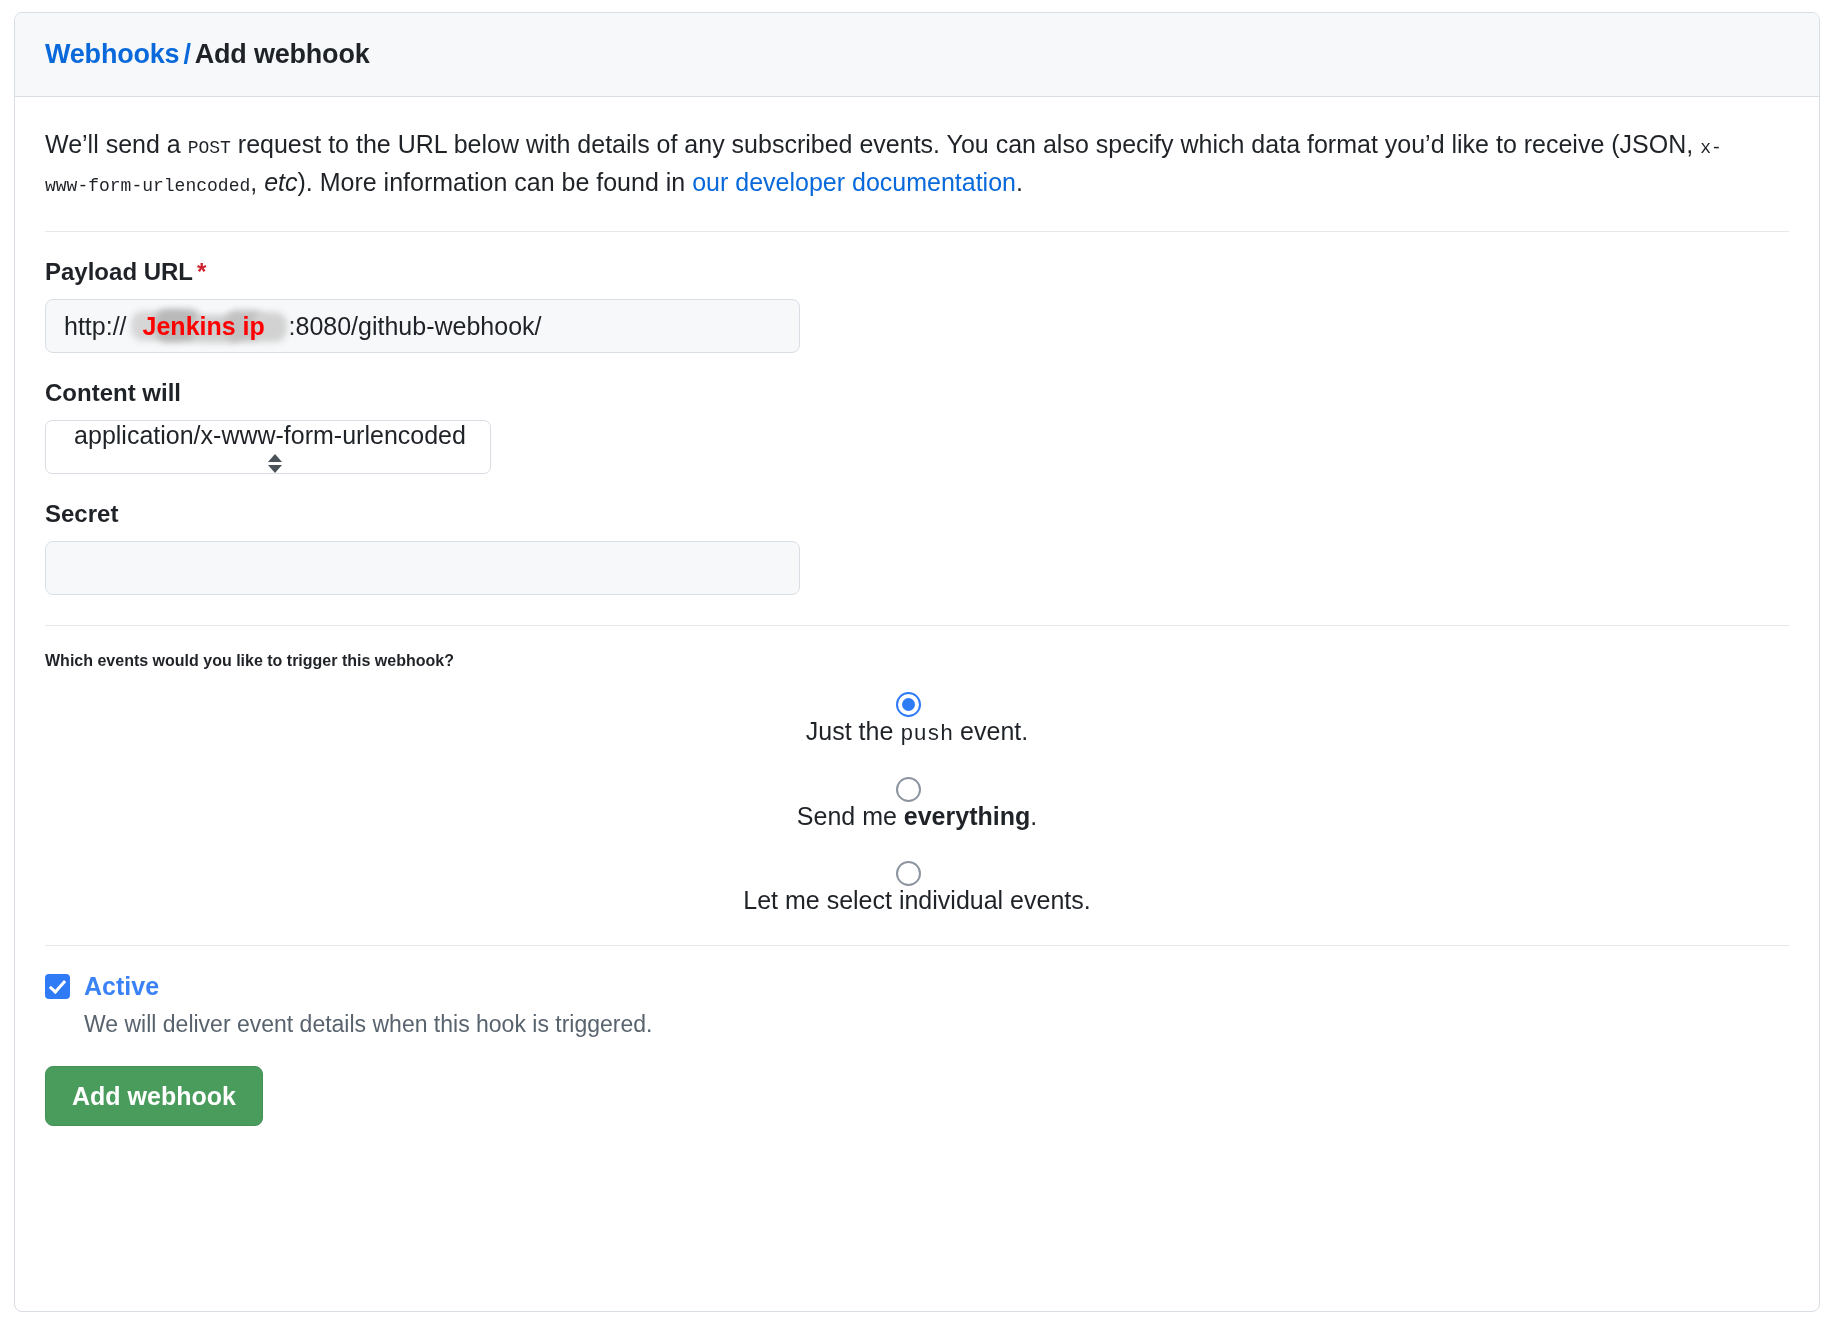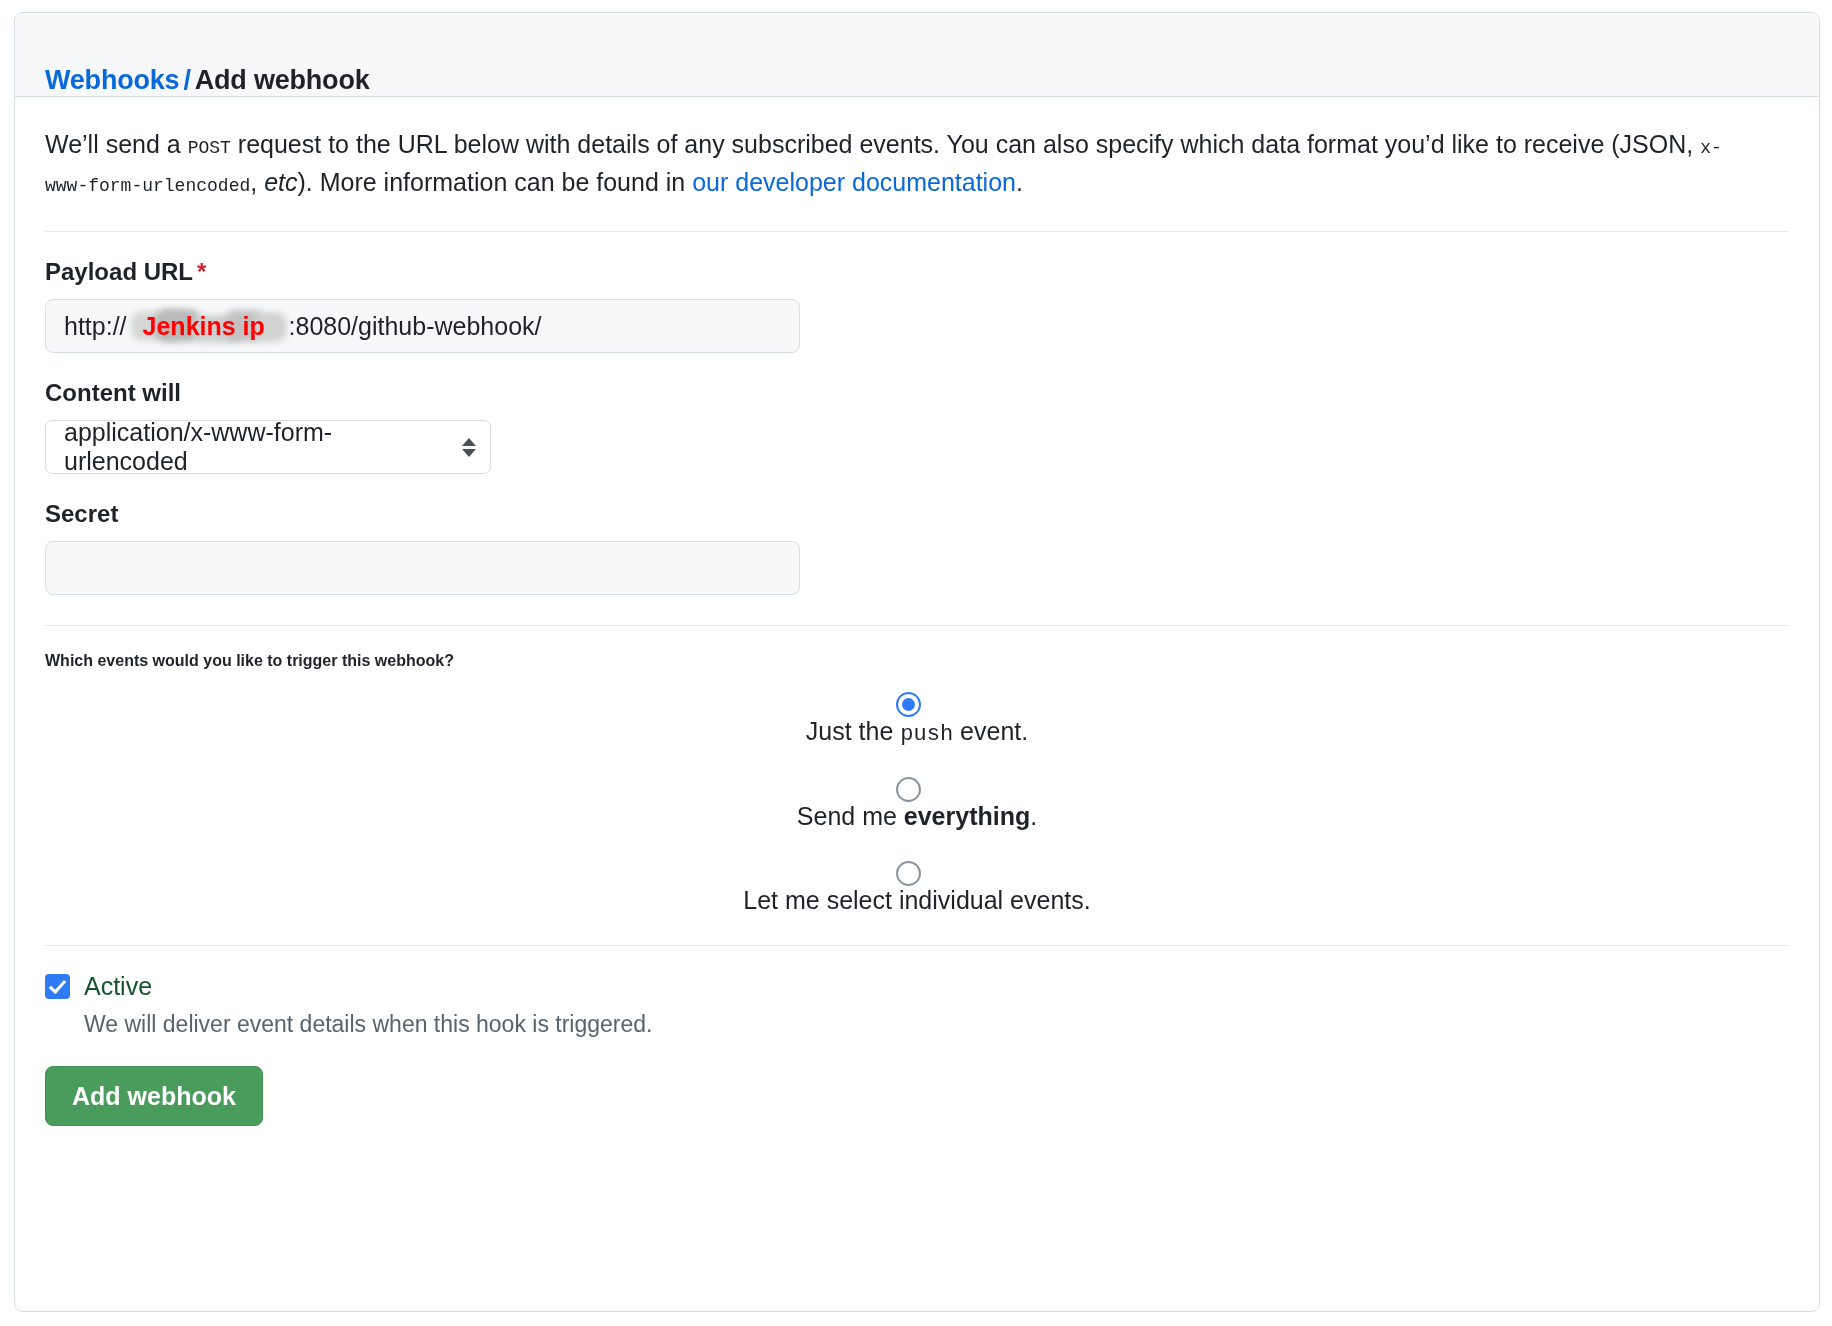--- a/index.html
+++ b/index.html
@@ -29,21 +29,21 @@
     background: #ffffff;
     overflow: hidden;
   }
   
   .card-header {
     box-sizing: border-box;
     height: 84px;
     background: #f6f8fa;
     border-bottom: 1px solid #d8dee4;
     display: flex;
-    align-items: flex-end;
+    align-items: center;
     padding: 0 30px;
   }
   .breadcrumb {
     font-size: 27px;
     font-weight: bold;
     color: #1f2328;
     letter-spacing: -0.2px;
     white-space: nowrap;
   }
   .breadcrumb .crumb-link {
@@ -162,20 +162,21 @@
     height: 54px;
     border: 1px solid #d8dee4;
     border-radius: 7px;
     background: #ffffff;
     display: flex;
     align-items: center;
     justify-content: space-between;
     padding: 0 14px 0 18px;
     font-size: 25px;
     color: #1f2328;
+    flex-direction: column;
   }
   .select-arrows {
     display: flex;
     flex-direction: column;
     gap: 3px;
     margin-left: 10px;
   }
   .select-arrows .tri {
     width: 0; height: 0;
     border-left: 7px solid transparent;
@@ -250,22 +251,22 @@
     content: "";
     position: absolute;
     left: 8px; top: 3px;
     width: 6px; height: 13px;
     border: solid #ffffff;
     border-width: 0 3px 3px 0;
     transform: rotate(42deg);
   }
   .active-label {
     font-size: 25px;
-    font-weight: normal;
-    color: #14532d;
+    font-weight: bold;
+    color: #3b82f6;
   }
   .active-help {
     font-size: 23px;
     color: #59636e;
     margin: 10px 0 0 39px;
   }
 
   .btn-submit {
     margin-top: 28px;
     display: inline-flex;

